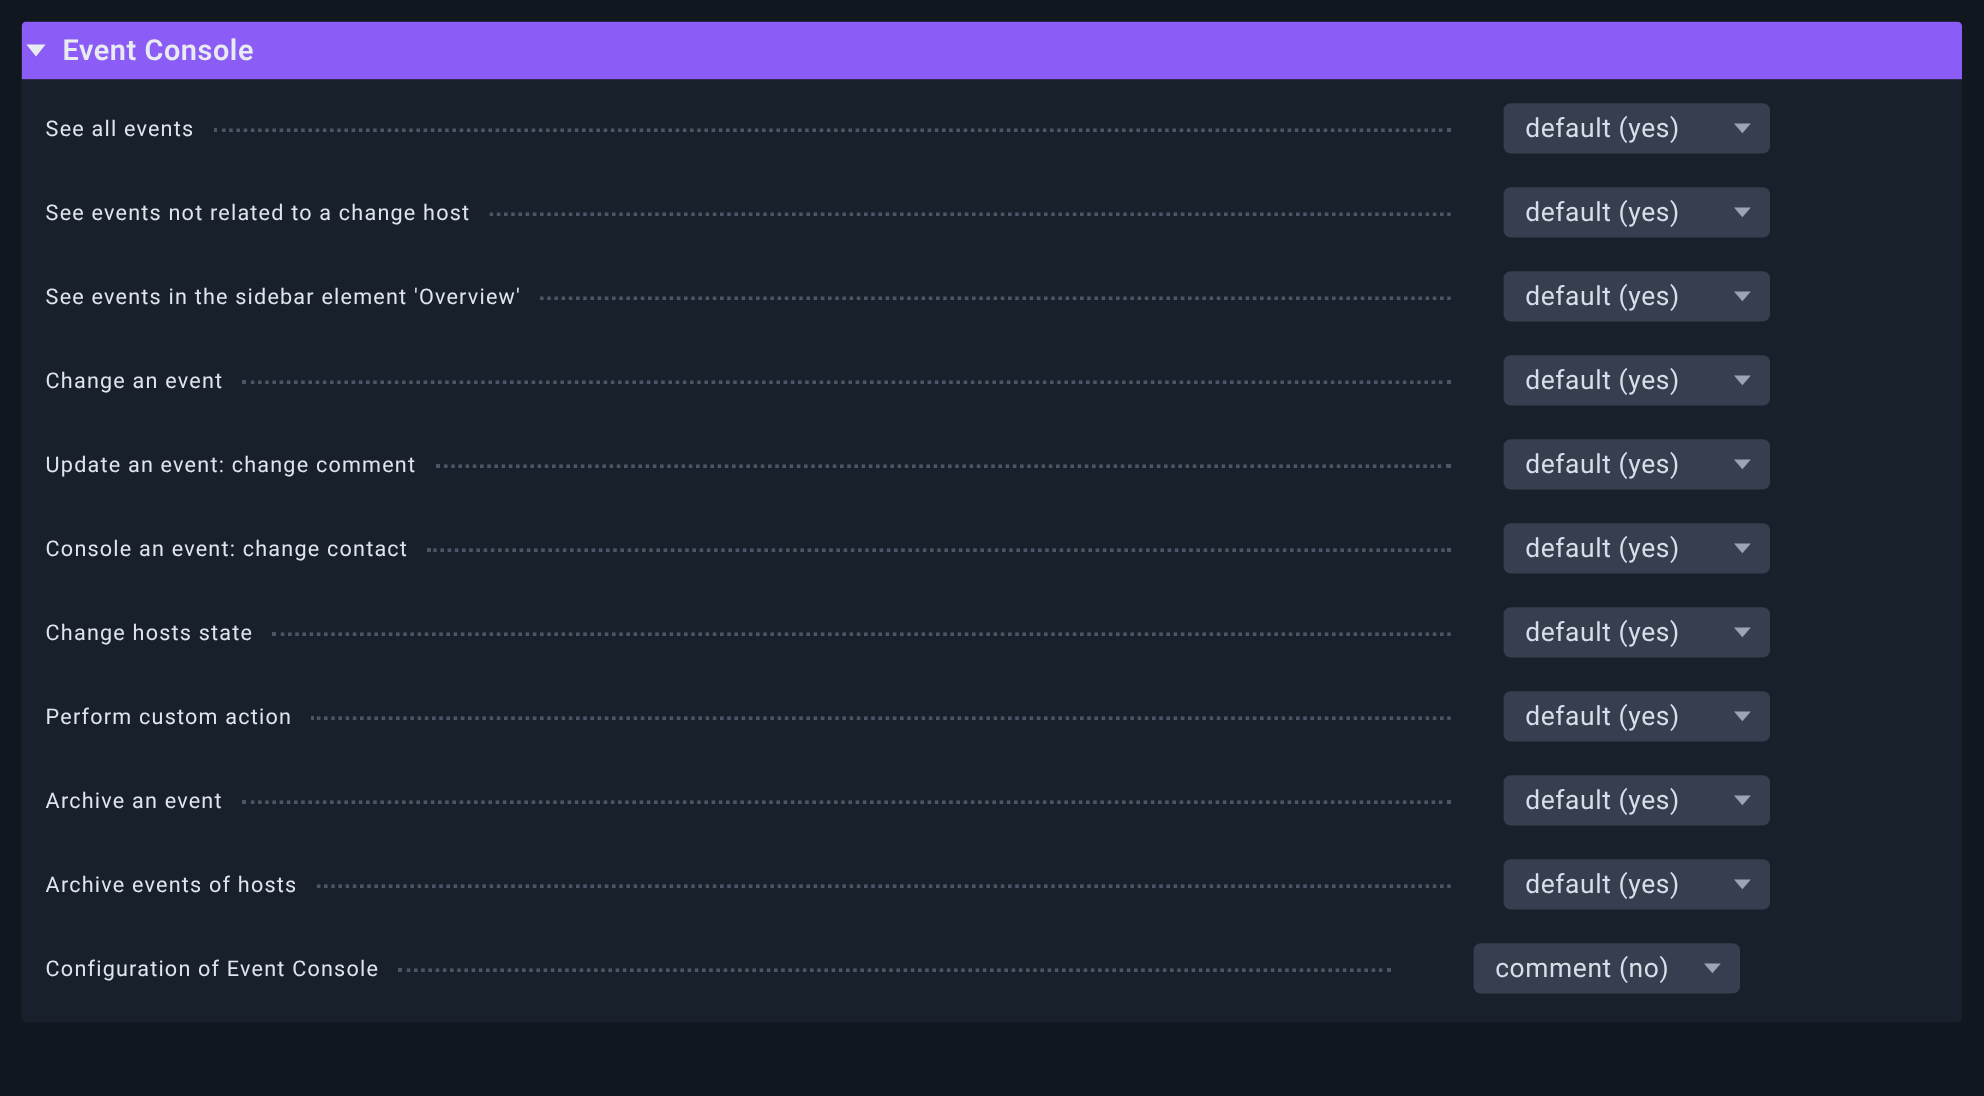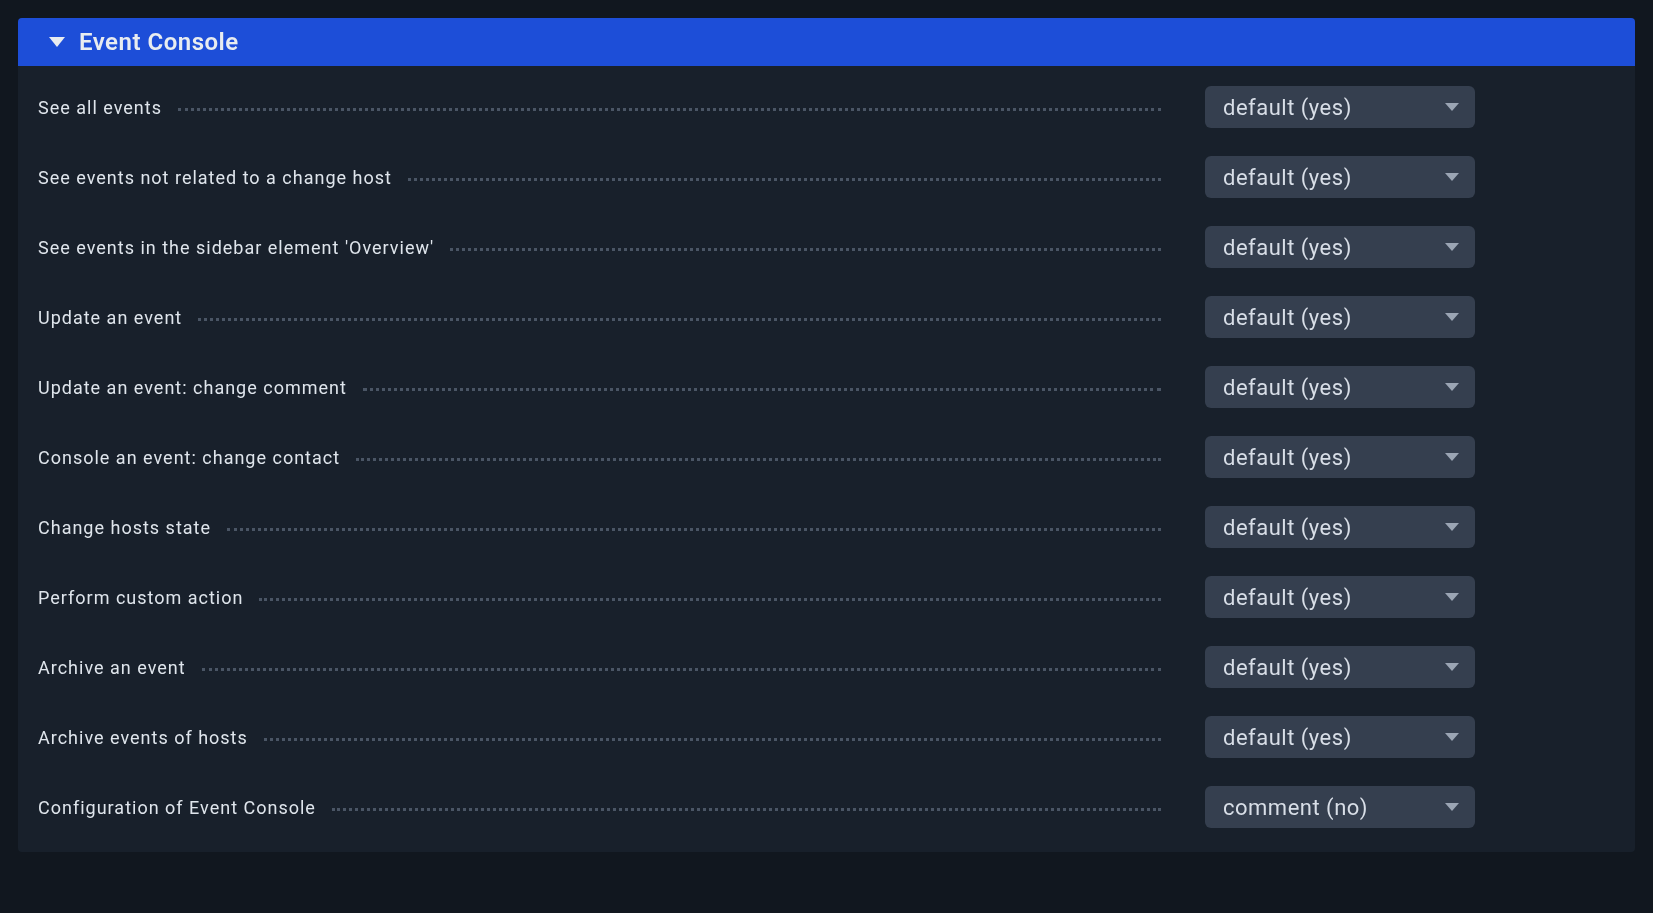--- a/index.html
+++ b/index.html
@@ -14,22 +14,22 @@
     padding: 18px;
     width: 1653px;
     height: 913px;
   }
   .panel {
     background: #18202b;
     border-radius: 4px;
     overflow: hidden;
   }
   .panel-header {
-    background: #1d4ed8;
-    padding: 10px 31px;
+    background: #8b5cf6;
+    padding: 10px 4px;
     display: flex;
     align-items: center;
     gap: 14px;
     cursor: pointer;
   }
   .panel-header .triangle {
     width: 0;
     height: 0;
     border-left: 8px solid transparent;
     border-right: 8px solid transparent;
@@ -44,20 +44,21 @@
   .panel-body {
     padding: 20px 20px 24px 20px;
   }
   .row {
     display: flex;
     align-items: center;
     margin-bottom: 28px;
   }
   .row:last-child {
     margin-bottom: 0;
+    gap: 25px;
   }
   .label-wrap {
     display: flex;
     align-items: baseline;
     flex: 1;
     min-width: 0;
     overflow: hidden;
   }
   .label-text {
     font-size: 18px;
@@ -69,21 +70,21 @@
   .dots {
     flex: 1;
     border-bottom: 3px dotted #4a5565;
     height: 0;
     margin: 0 6px;
     position: relative;
     top: -3px;
     min-width: 0;
   }
   .select {
-    width: 270px;
+    width: 222px;
     height: 42px;
     margin-left: 38px;
     background: #353f4f;
     border-radius: 6px;
     display: flex;
     align-items: center;
     justify-content: space-between;
     padding: 0 16px 0 18px;
     cursor: pointer;
     flex-shrink: 0;
@@ -146,21 +147,21 @@
       </div>
       <div class="select">
         <span class="select-value">default (yes)</span>
         <span class="select-caret"></span>
       </div>
       <div class="trailing-space"></div>
     </div>
 
     <div class="row">
       <div class="label-wrap">
-        <span class="label-text">Update an event</span>
+        <span class="label-text">Change an event</span>
         <span class="dots"></span>
       </div>
       <div class="select">
         <span class="select-value">default (yes)</span>
         <span class="select-caret"></span>
       </div>
       <div class="trailing-space"></div>
     </div>
 
     <div class="row">

